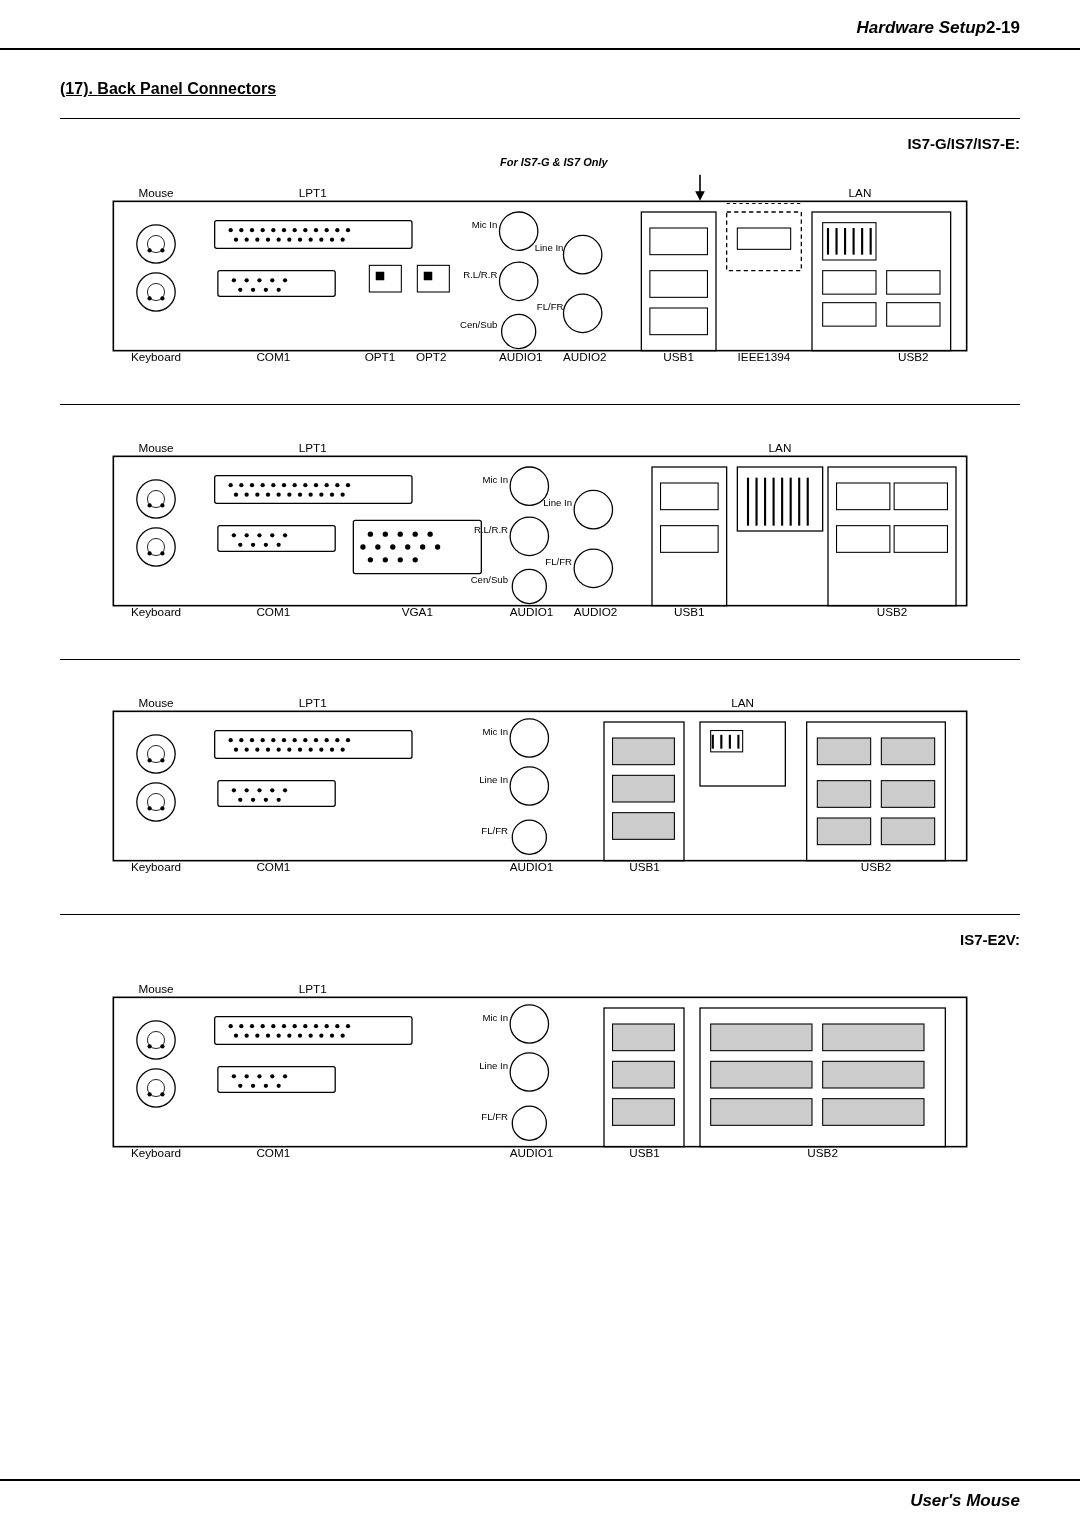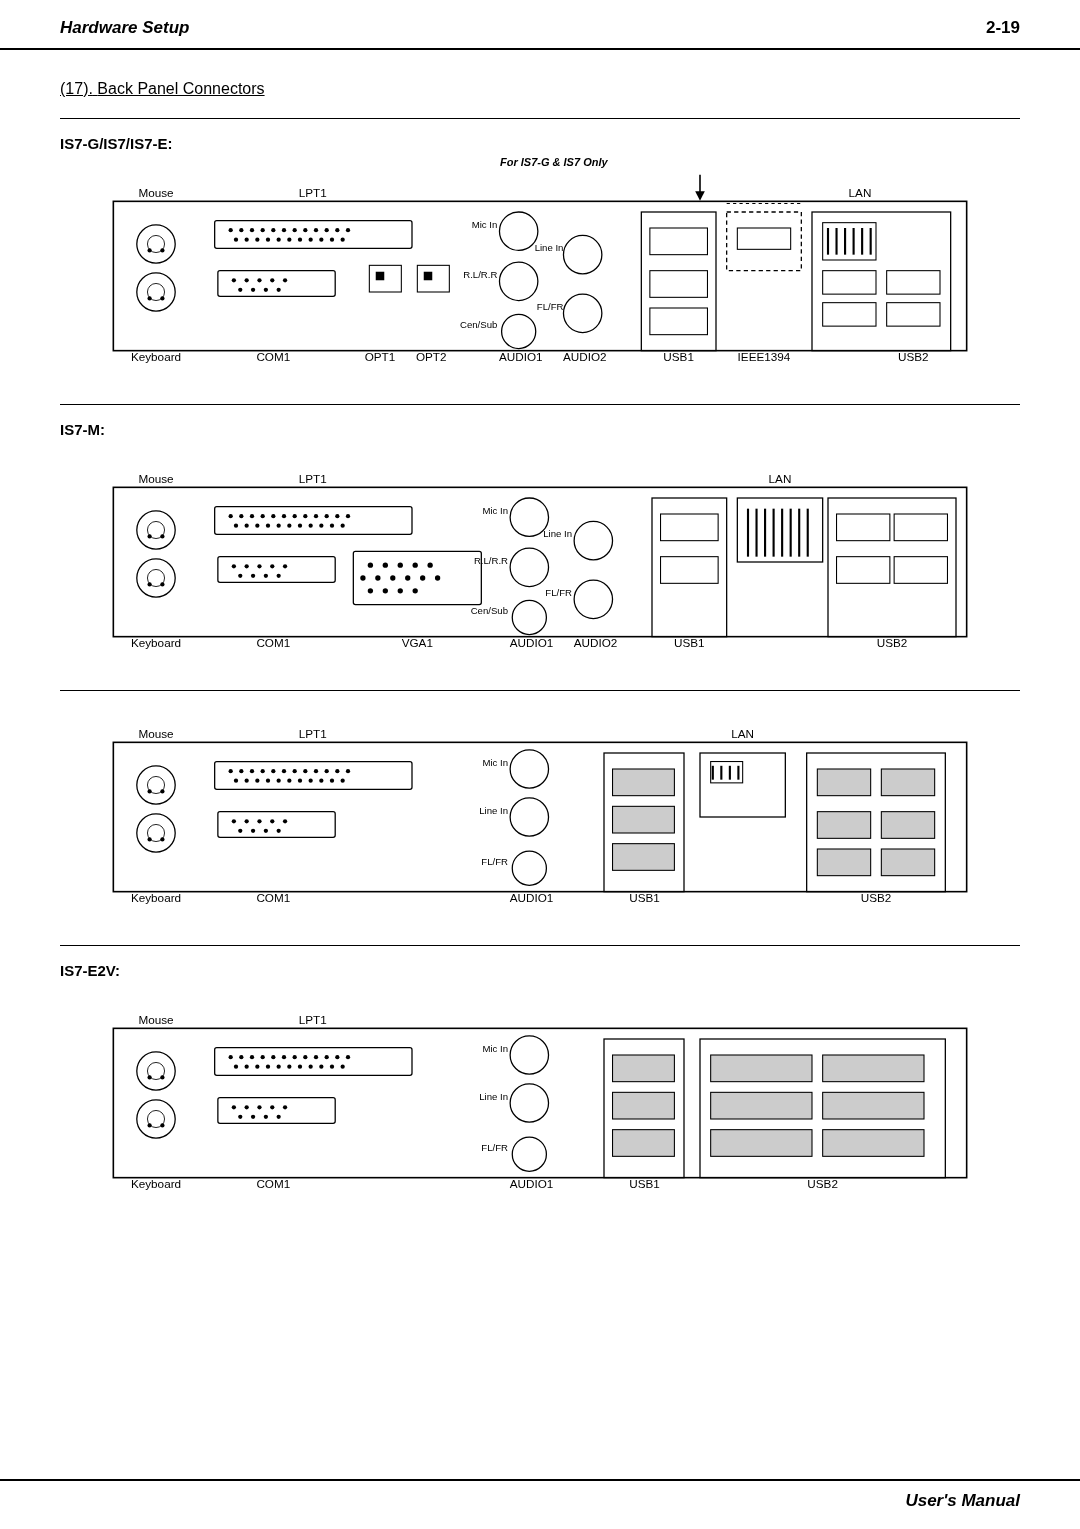--- a/index.html
+++ b/index.html
@@ -15,21 +15,21 @@
     .page {
       width: 1080px;
       min-height: 1529px;
       padding: 0;
       position: relative;
     }
 
     
     .header {
       display: flex;
-      justify-content: space-between;
+      justify-content: flex-end;
       align-items: center;
       padding: 18px 60px 10px 60px;
       border-bottom: 2px solid #000;
     }
     .header-title {
       font-style: italic;
       font-size: 17px;
       font-weight: bold;
     }
     .header-page {
@@ -56,35 +56,36 @@
     }
 
     
     .content {
       padding: 30px 60px 80px 60px;
     }
 
     
     .section-main-title {
       font-size: 16px;
-      font-weight: normal;
+      font-weight: bold;
       text-decoration: underline;
       margin-bottom: 20px;
     }
 
     
     .model-section {
       border-top: 1.5px solid #000;
       padding: 16px 0 10px 0;
       margin-bottom: 4px;
     }
     .model-title {
       font-size: 15px;
       font-weight: bold;
       margin-bottom: 14px;
+      text-align: right;
     }
 
     
     .diagram {
       position: relative;
       width: 100%;
       height: 220px;
       margin-bottom: 4px;
     }
 
@@ -249,21 +250,20 @@
           <text x="410" y="55" text-anchor="end" font-size="9">Mic In</text>
           <text x="410" y="102" text-anchor="end" font-size="9">R.L/R.R</text>
           <text x="410" y="149" text-anchor="end" font-size="9">Cen/Sub</text>
           <text x="472" y="77" text-anchor="end" font-size="9">Line In</text>
           <text x="472" y="132" text-anchor="end" font-size="9">FL/FR</text>
         </svg>
       </div>
     </div>
 
     <div class="model-section">
-      <div class="model-title">IS7-M:</div>
       <div class="diagram">
         <svg viewBox="0 0 900 200" xmlns="http://www.w3.org/2000/svg">
 
           <rect x="50" y="30" width="800" height="140" fill="none" stroke="#000" stroke-width="1.5"></rect>
 
           <circle cx="90" cy="70" r="18" fill="none" stroke="#000" stroke-width="1.2"></circle>
           <circle cx="90" cy="70" r="8" fill="none" stroke="#000" stroke-width="0.8"></circle>
           <circle cx="84" cy="76" r="2" fill="#000"></circle>
           <circle cx="96" cy="76" r="2" fill="#000"></circle>
 
@@ -571,16 +571,16 @@
           <text x="420" y="52" text-anchor="end" font-size="9">Mic In</text>
           <text x="420" y="97" text-anchor="end" font-size="9">Line In</text>
           <text x="420" y="145" text-anchor="end" font-size="9">FL/FR</text>
         </svg>
       </div>
     </div>
 
   </div>
 
   <div class="footer">
-    <span class="footer-title">User's Manual</span>
+    <span class="footer-title">User's Mouse</span>
   </div>
 
 </div>
 
 </body></html>

